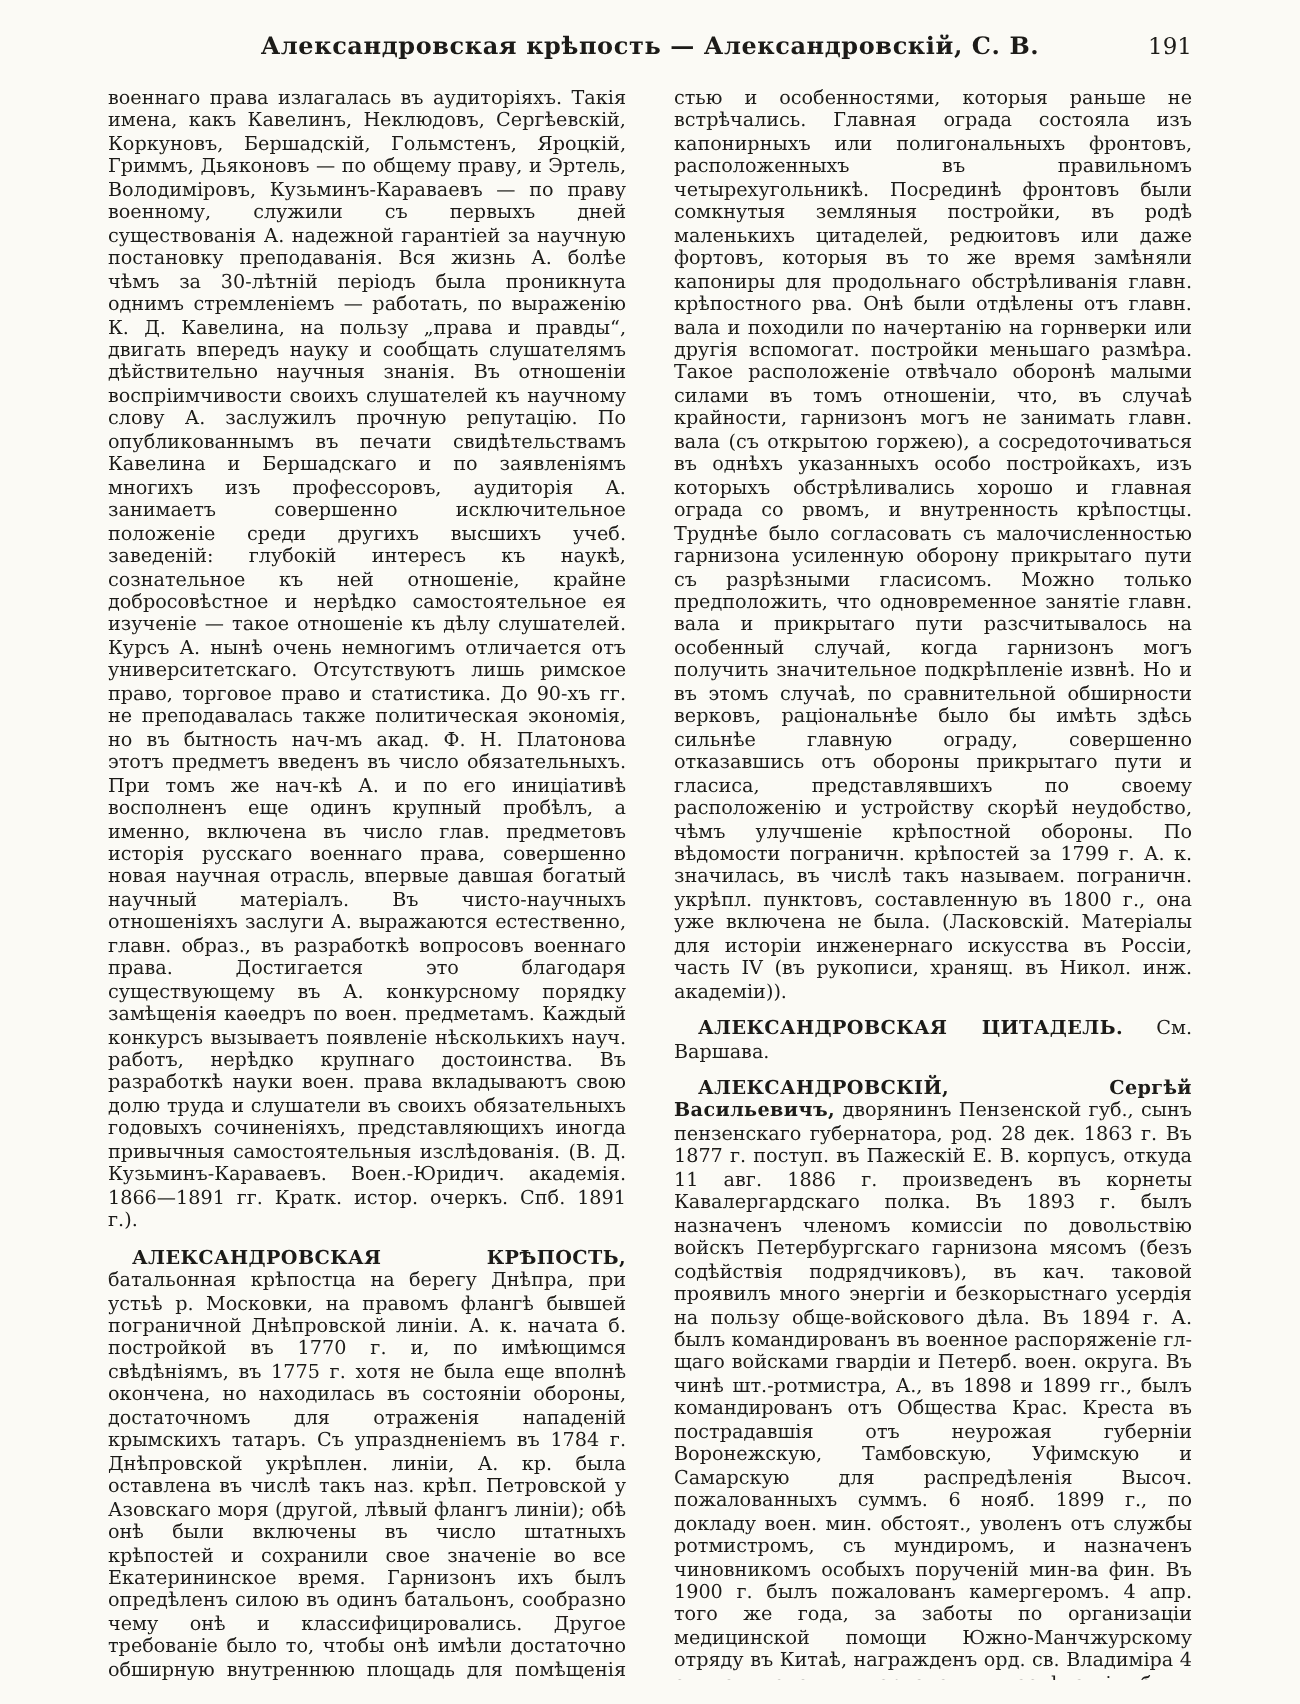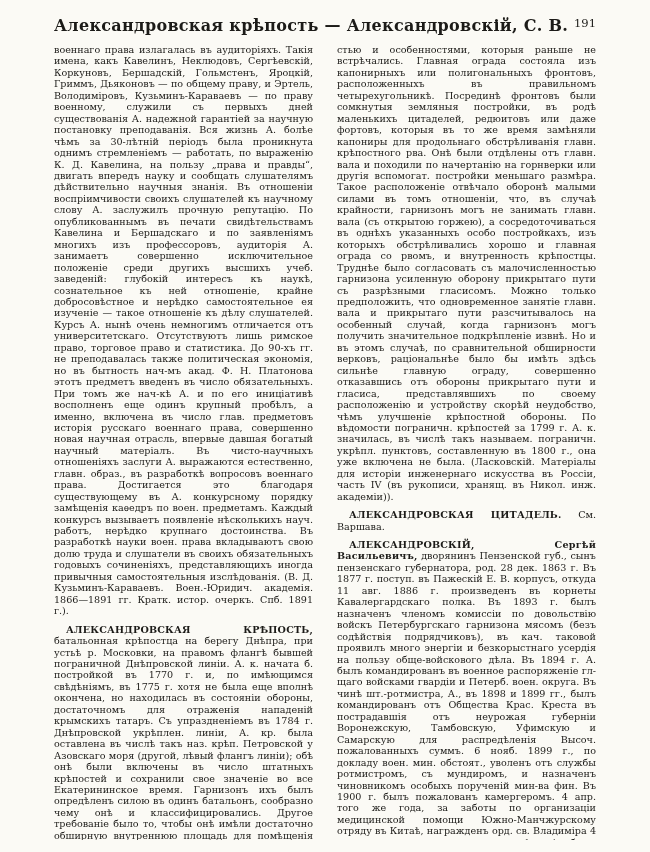--- a/index.html
+++ b/index.html
@@ -19,22 +19,23 @@
     box-sizing: border-box;
   }
   .page-header {
     position: relative;
     height: 22px;
     margin: 16px 54px 6px 54px;
   }
   .running-title {
     position: absolute;
     left: 0; right: 0;
+    text-align: center;
     font-weight: bold;
-    font-size: 16px;
+    font-size: 12px;
     letter-spacing: 0.3px;
     white-space: nowrap;
   }
   .page-number {
     position: absolute;
     right: 0;
     top: 0;
     font-size: 11.5px;
   }
   .columns {

